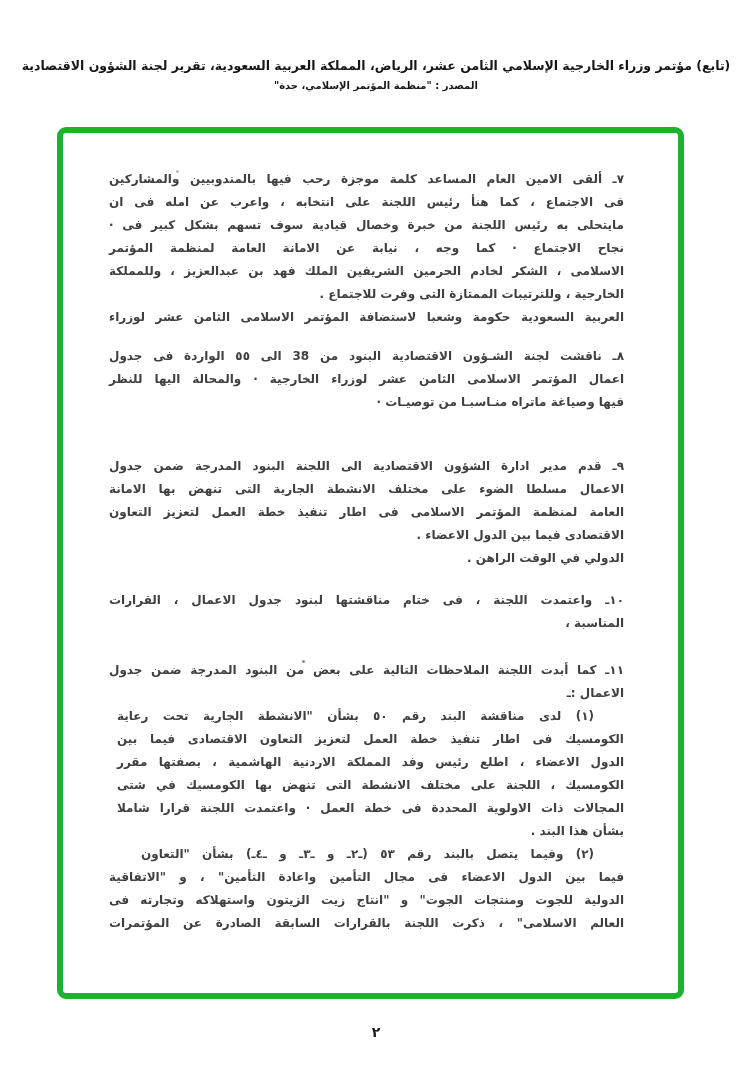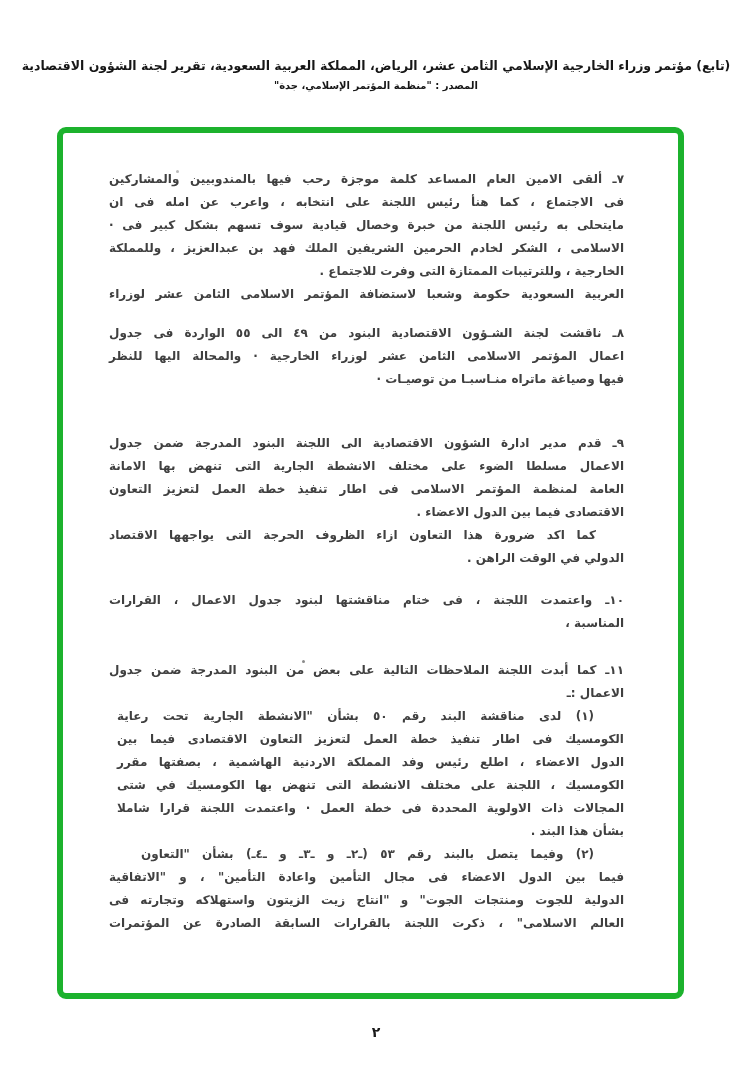--- a/index.html
+++ b/index.html
@@ -93,35 +93,35 @@
     <div class="h1">(تابع)  مؤتمر وزراء الخارجية الإسلامي الثامن عشر، الرياض، المملكة العربية السعودية، تقرير لجنة الشؤون الاقتصادية</div>
     <div class="h2">المصدر :  "منظمة المؤتمر الإسلامي، جدة"</div>
   </div>
 
   <div class="frame">
     <div class="doc-text">
         <div class="para" style="margin-bottom: 16px;">
           <div class="line j">٧ـ ألقى الامين العام المساعد كلمة موجزة رحب فيها بالمندوبيين والمشاركين</div>
           <div class="line j">فى الاجتماع ، كما هنأ رئيس اللجنة على انتخابه ، واعرب عن امله فى ان</div>
           <div class="line j">مايتحلى به رئيس اللجنة من خبرة وخصال قيادية سوف تسهم بشكل كبير فى ·</div>
+          <div class="line j">نجاح الاجتماع · كما وجه ، نيابة عن الامانة العامة لمنظمة المؤتمر</div>
           <div class="line j">الاسلامى ، الشكر لخادم الحرمين الشريفين الملك فهد بن عبدالعزيز ، وللمملكة</div>
           <div class="line r">الخارجية ، وللترتيبات الممتازة التى وفرت للاجتماع .</div>
           <div class="line j">العربية السعودية حكومة وشعبا لاستضافة المؤتمر الاسلامى الثامن عشر لوزراء</div>
         </div>
         <div class="para" style="margin-bottom: 41px;">
-          <div class="line j">٨ـ ناقشت لجنة الشـؤون الاقتصادية البنود من ٤٩ الى ٥٥ الواردة فى جدول</div>
+          <div class="line j">٨ـ ناقشت لجنة الشـؤون الاقتصادية البنود من 38 الى ٥٥ الواردة فى جدول</div>
           <div class="line j">اعمال المؤتمر الاسلامى الثامن عشر لوزراء الخارجية · والمحالة اليها للنظر</div>
           <div class="line r">فيها وصياغة ماتراه منـاسبـا من توصيـات ·</div>
         </div>
         <div class="para" style="margin-bottom: 19px;">
           <div class="line j">٩ـ قدم مدير ادارة الشؤون الاقتصادية الى اللجنة البنود المدرجة ضمن جدول</div>
           <div class="line j">الاعمال مسلطا الضوء على مختلف الانشطة الجارية التى تنهض بها الامانة</div>
           <div class="line j">العامة لمنظمة المؤتمر الاسلامى فى اطار تنفيذ خطة العمل لتعزيز التعاون</div>
           <div class="line r">الاقتصادى فيما بين الدول الاعضاء .</div>
-          <div class="line j" style="padding-right: 28px;">كما اكد ضرورة هذا التعاون ازاء الظروف الحرجة التى يواجهها الاقتصاد</div>
           <div class="line r">الدولي في الوقت الراهن .</div>
         </div>
         <div class="para" style="margin-bottom: 24px;">
           <div class="line j">١٠ـ واعتمدت اللجنة ، فى ختام مناقشتها لبنود جدول الاعمال ، القرارات</div>
           <div class="line r">المناسبة ،</div>
         </div>
         <div class="para" style="margin-bottom: 0px;">
           <div class="line j">١١ـ كما أبدت اللجنة الملاحظات التالية على بعض من البنود المدرجة ضمن جدول</div>
           <div class="line r">الاعمال :ـ</div>
         </div>

